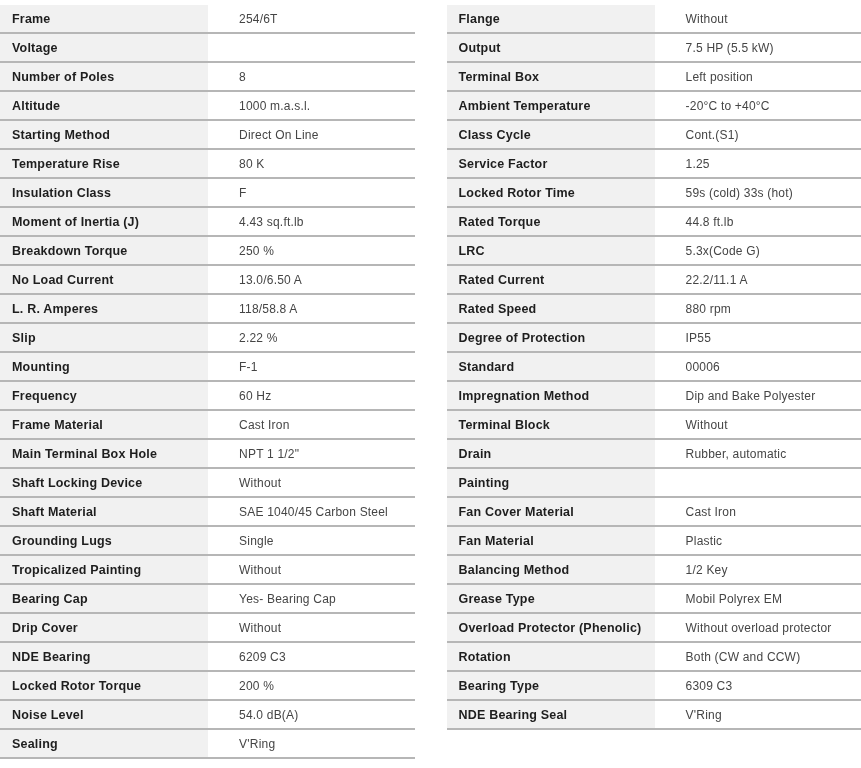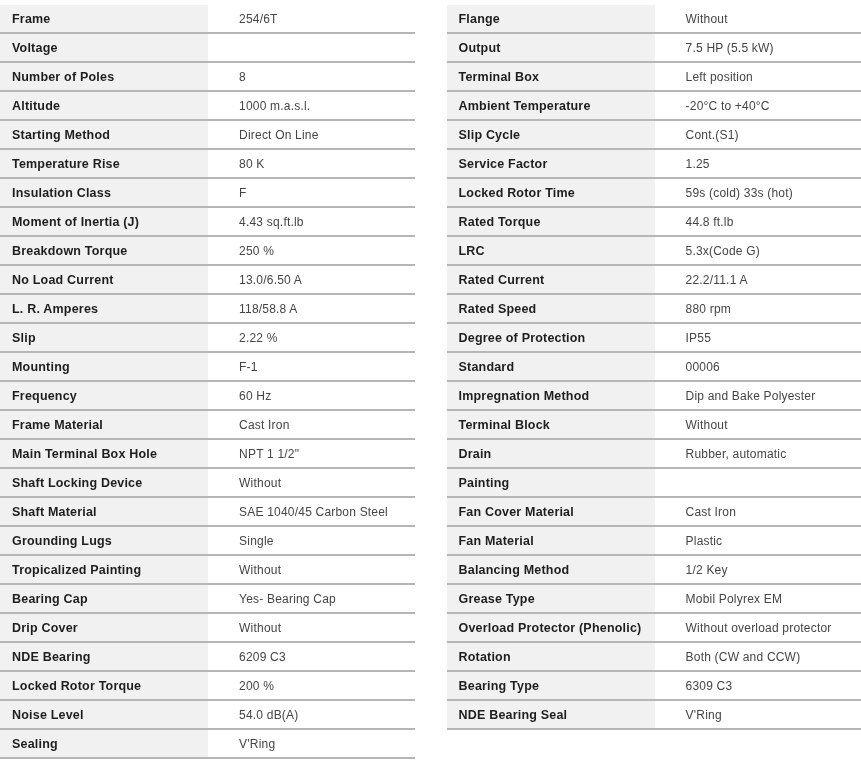--- a/index.html
+++ b/index.html
@@ -183,21 +183,21 @@
       </div>
       <div class="spec-row">
         <div class="spec-label">Terminal Box</div>
         <div class="spec-value">Left position</div>
       </div>
       <div class="spec-row">
         <div class="spec-label">Ambient Temperature</div>
         <div class="spec-value">-20°C to +40°C</div>
       </div>
       <div class="spec-row">
-        <div class="spec-label">Slip Cycle</div>
+        <div class="spec-label">Class Cycle</div>
         <div class="spec-value">Cont.(S1)</div>
       </div>
       <div class="spec-row">
         <div class="spec-label">Service Factor</div>
         <div class="spec-value">1.25</div>
       </div>
       <div class="spec-row">
         <div class="spec-label">Locked Rotor Time</div>
         <div class="spec-value">59s (cold) 33s (hot)</div>
       </div>

